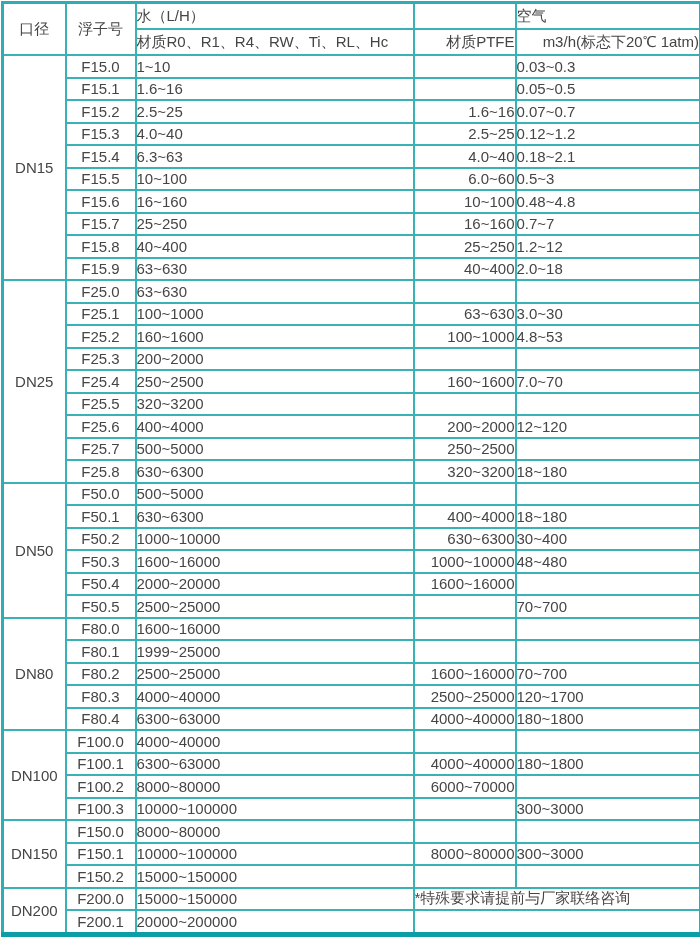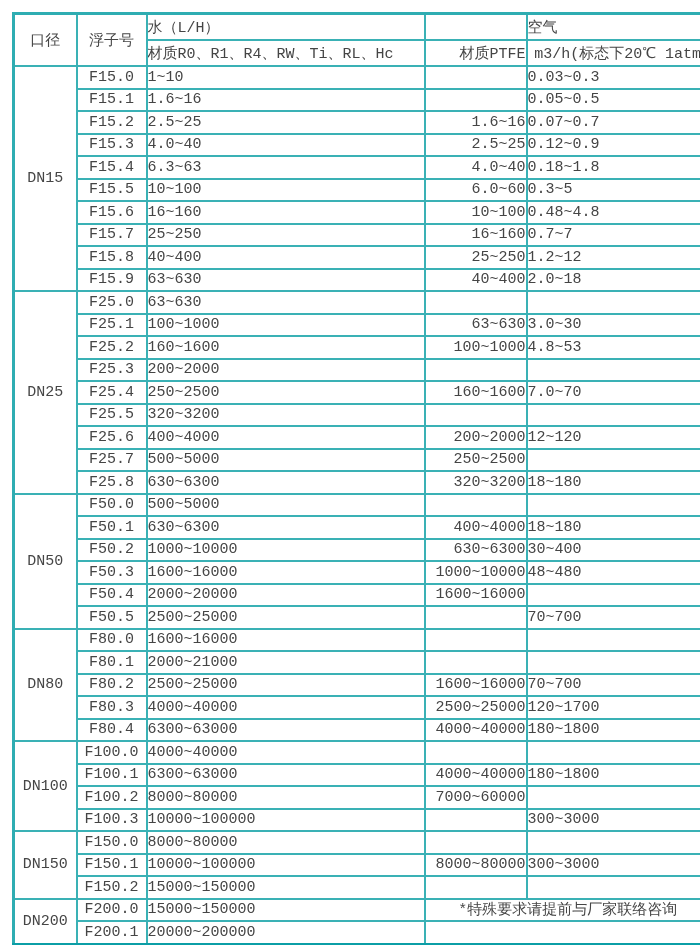--- a/index.html
+++ b/index.html
@@ -5,22 +5,22 @@
   html, body {
     margin: 0;
     padding: 0;
     background: #ffffff;
     width: 700px;
   }
   .page {
     width: 700px;
     height: 945px;
     box-sizing: border-box;
-    padding: 12px;
-    font-family: Liberation Mono, monospace;
+    padding: 1px;
+    font-family: Liberation Sans, sans-serif;
     color: #454545;
   }
   table.spec {
     border-collapse: collapse;
     table-layout: fixed;
     width: 698px;
     border-top: 3px solid #2fadb2;
     border-left: 3px solid #2fadb2;
     border-right: 3px solid #2fadb2;
     border-bottom: 5px solid #0b9ea6;
@@ -34,21 +34,21 @@
     overflow: hidden;
     white-space: nowrap;
     vertical-align: middle;
     background: #ffffff;
   }
   thead th { height: 24px; }
   tbody td { height: 20.5px; }
   .al { text-align: left; padding-left: 8px; }
   .al-sm { text-align: right; padding-left: 5px; }
   .ctr { text-align: center; }
-  .note-cell { text-align: center; padding-left: 5px; }
+  .note-cell { text-align: left; padding-left: 5px; }
 </style>
 </head>
 <body>
 
 <div class="page">
   <table class="spec">
     <colgroup>
       <col style="width:63px">
       <col style="width:70px">
       <col style="width:278px">
@@ -86,33 +86,33 @@
         <tr>
           <td class="ctr">F15.2</td>
           <td class="al">2.5~25</td>
           <td class="al-sm">1.6~16</td>
           <td class="al">0.07~0.7</td>
         </tr>
         <tr>
           <td class="ctr">F15.3</td>
           <td class="al">4.0~40</td>
           <td class="al-sm">2.5~25</td>
-          <td class="al">0.12~0.9</td>
+          <td class="al">0.12~1.2</td>
         </tr>
         <tr>
           <td class="ctr">F15.4</td>
           <td class="al">6.3~63</td>
           <td class="al-sm">4.0~40</td>
-          <td class="al">0.18~1.8</td>
+          <td class="al">0.18~2.1</td>
         </tr>
         <tr>
           <td class="ctr">F15.5</td>
           <td class="al">10~100</td>
           <td class="al-sm">6.0~60</td>
-          <td class="al">0.3~5</td>
+          <td class="al">0.5~3</td>
         </tr>
         <tr>
           <td class="ctr">F15.6</td>
           <td class="al">16~160</td>
           <td class="al-sm">10~100</td>
           <td class="al">0.48~4.8</td>
         </tr>
         <tr>
           <td class="ctr">F15.7</td>
           <td class="al">25~250</td>
@@ -225,21 +225,21 @@
         </tr>
         <tr>
           <td class="ctr" rowspan="5">DN80</td>
           <td class="ctr">F80.0</td>
           <td class="al">1600~16000</td>
           <td class="al-sm"></td>
           <td class="al"></td>
         </tr>
         <tr>
           <td class="ctr">F80.1</td>
-          <td class="al">2000~21000</td>
+          <td class="al">1999~25000</td>
           <td class="al-sm"></td>
           <td class="al"></td>
         </tr>
         <tr>
           <td class="ctr">F80.2</td>
           <td class="al">2500~25000</td>
           <td class="al-sm">1600~16000</td>
           <td class="al">70~700</td>
         </tr>
         <tr>
@@ -263,21 +263,21 @@
         </tr>
         <tr>
           <td class="ctr">F100.1</td>
           <td class="al">6300~63000</td>
           <td class="al-sm">4000~40000</td>
           <td class="al">180~1800</td>
         </tr>
         <tr>
           <td class="ctr">F100.2</td>
           <td class="al">8000~80000</td>
-          <td class="al-sm">7000~60000</td>
+          <td class="al-sm">6000~70000</td>
           <td class="al"></td>
         </tr>
         <tr>
           <td class="ctr">F100.3</td>
           <td class="al">10000~100000</td>
           <td class="al-sm"></td>
           <td class="al">300~3000</td>
         </tr>
         <tr>
           <td class="ctr" rowspan="3">DN150</td>

